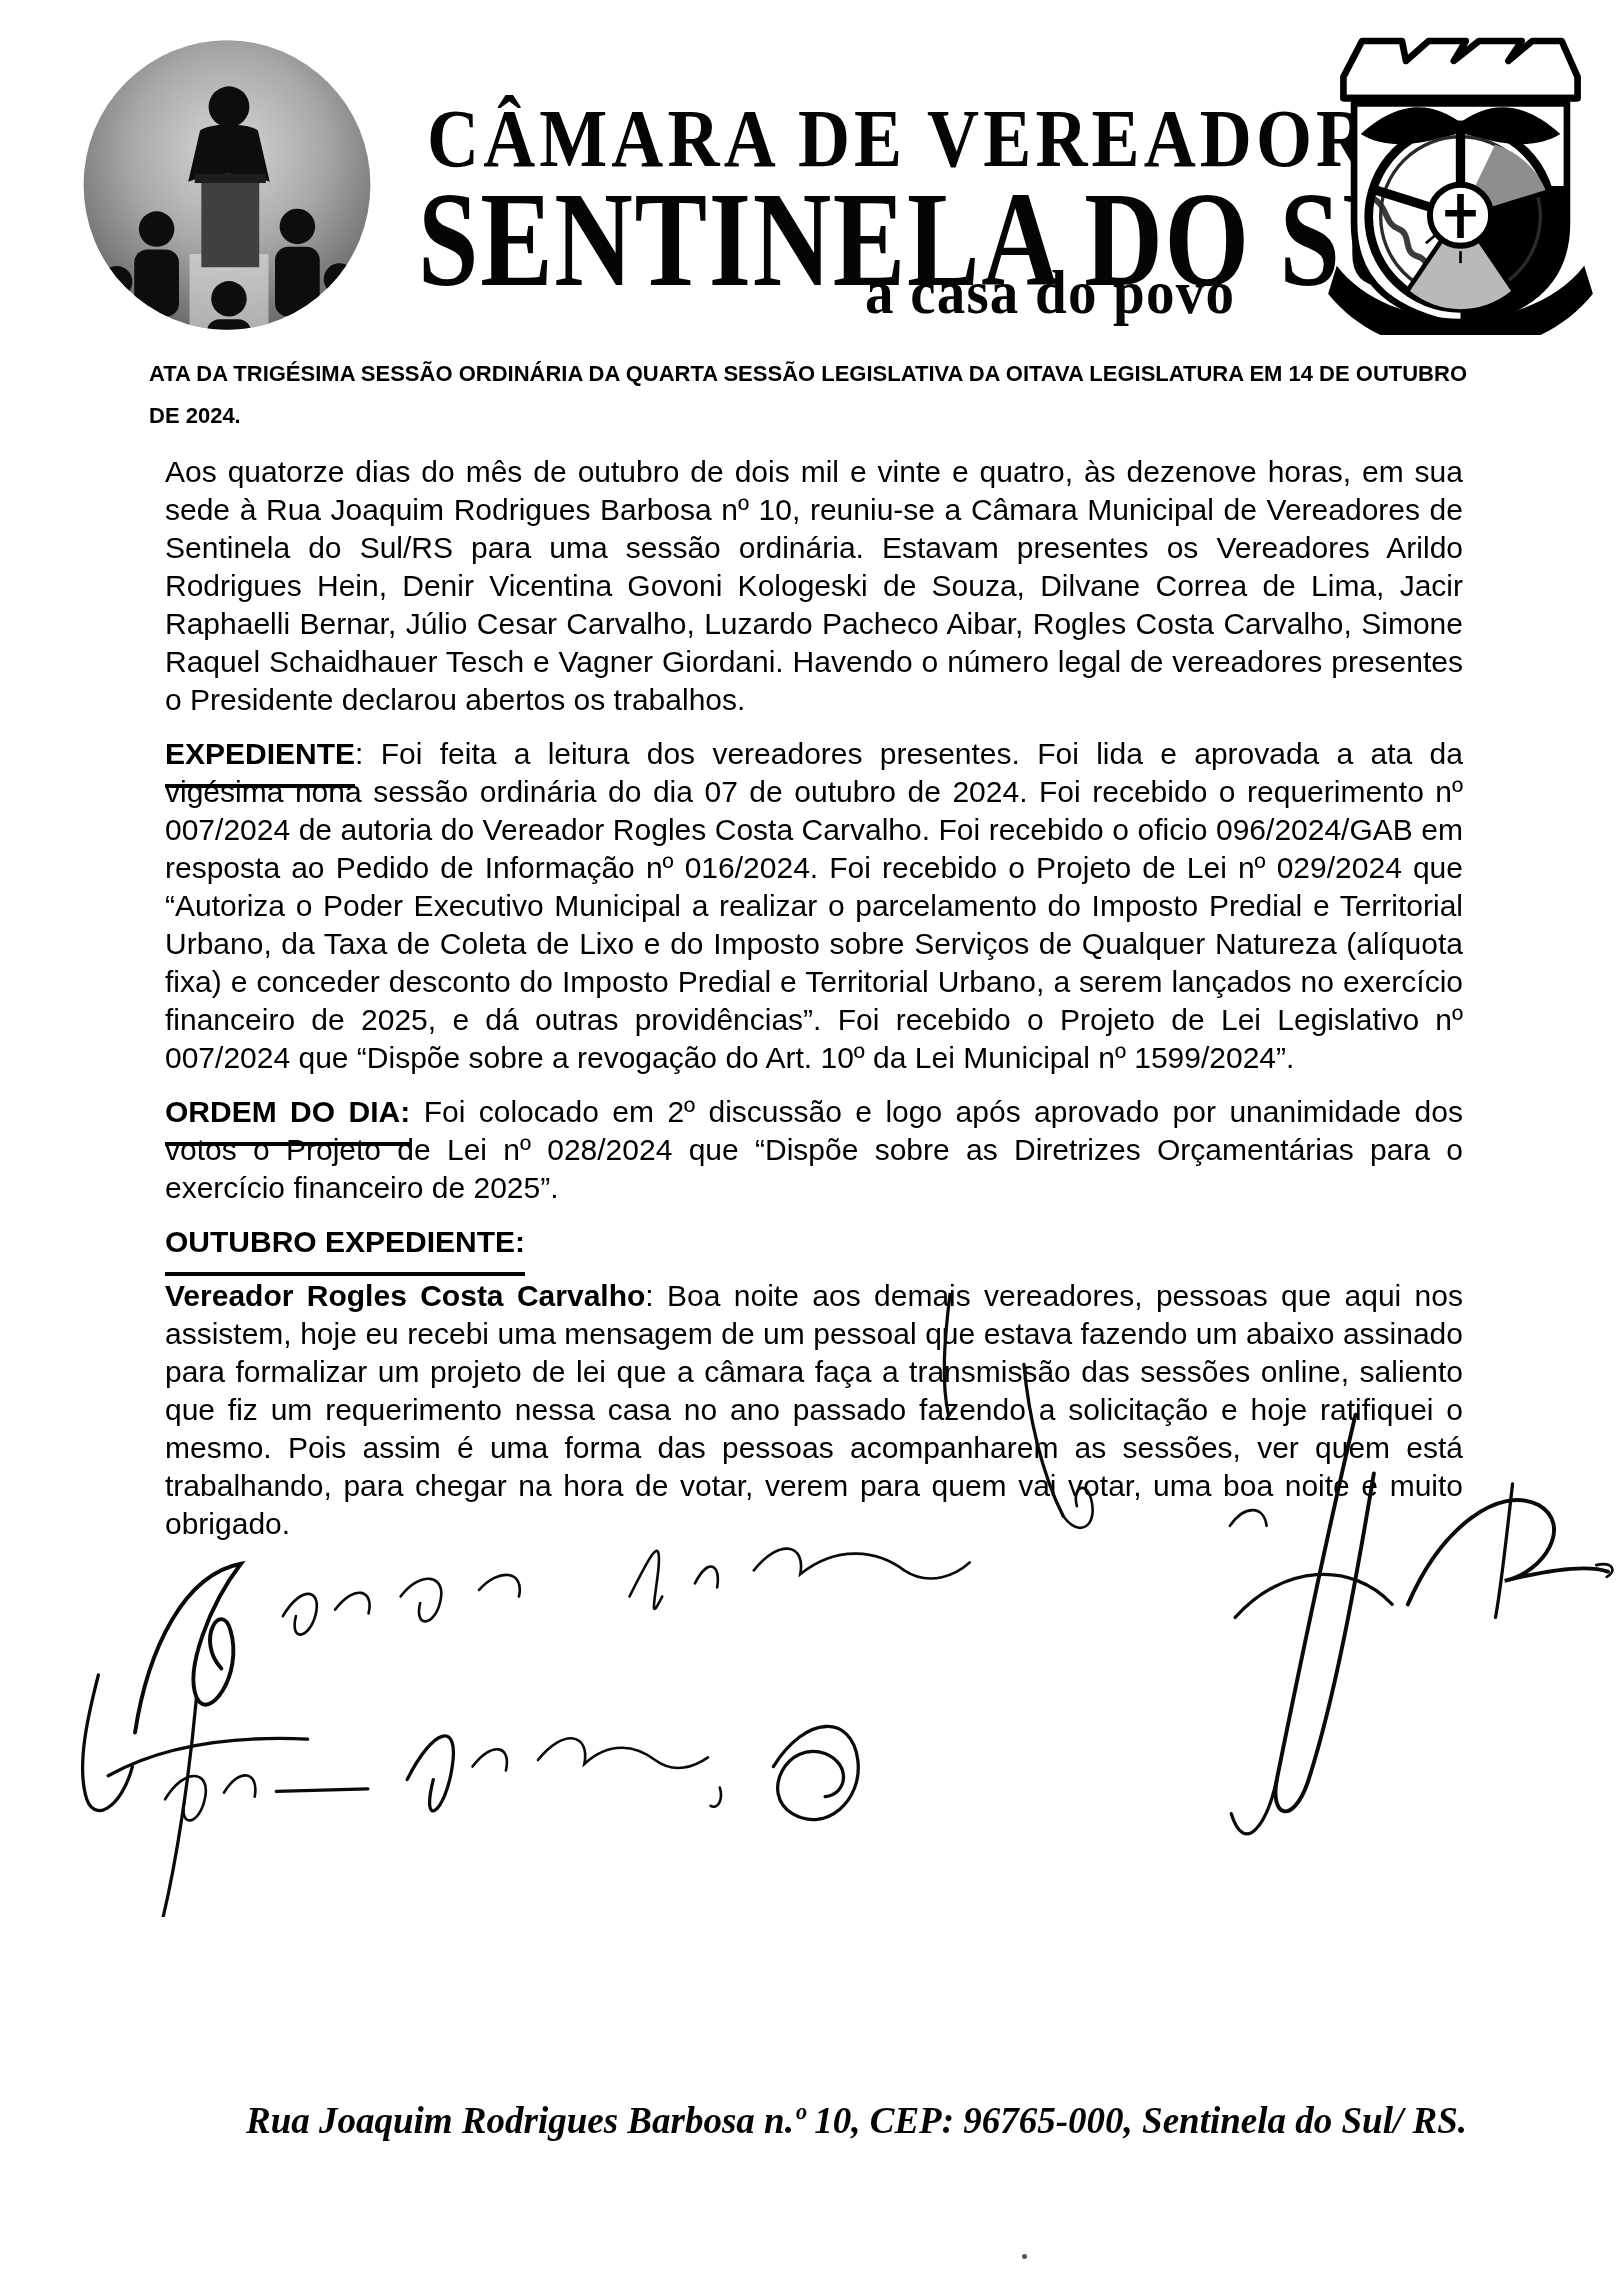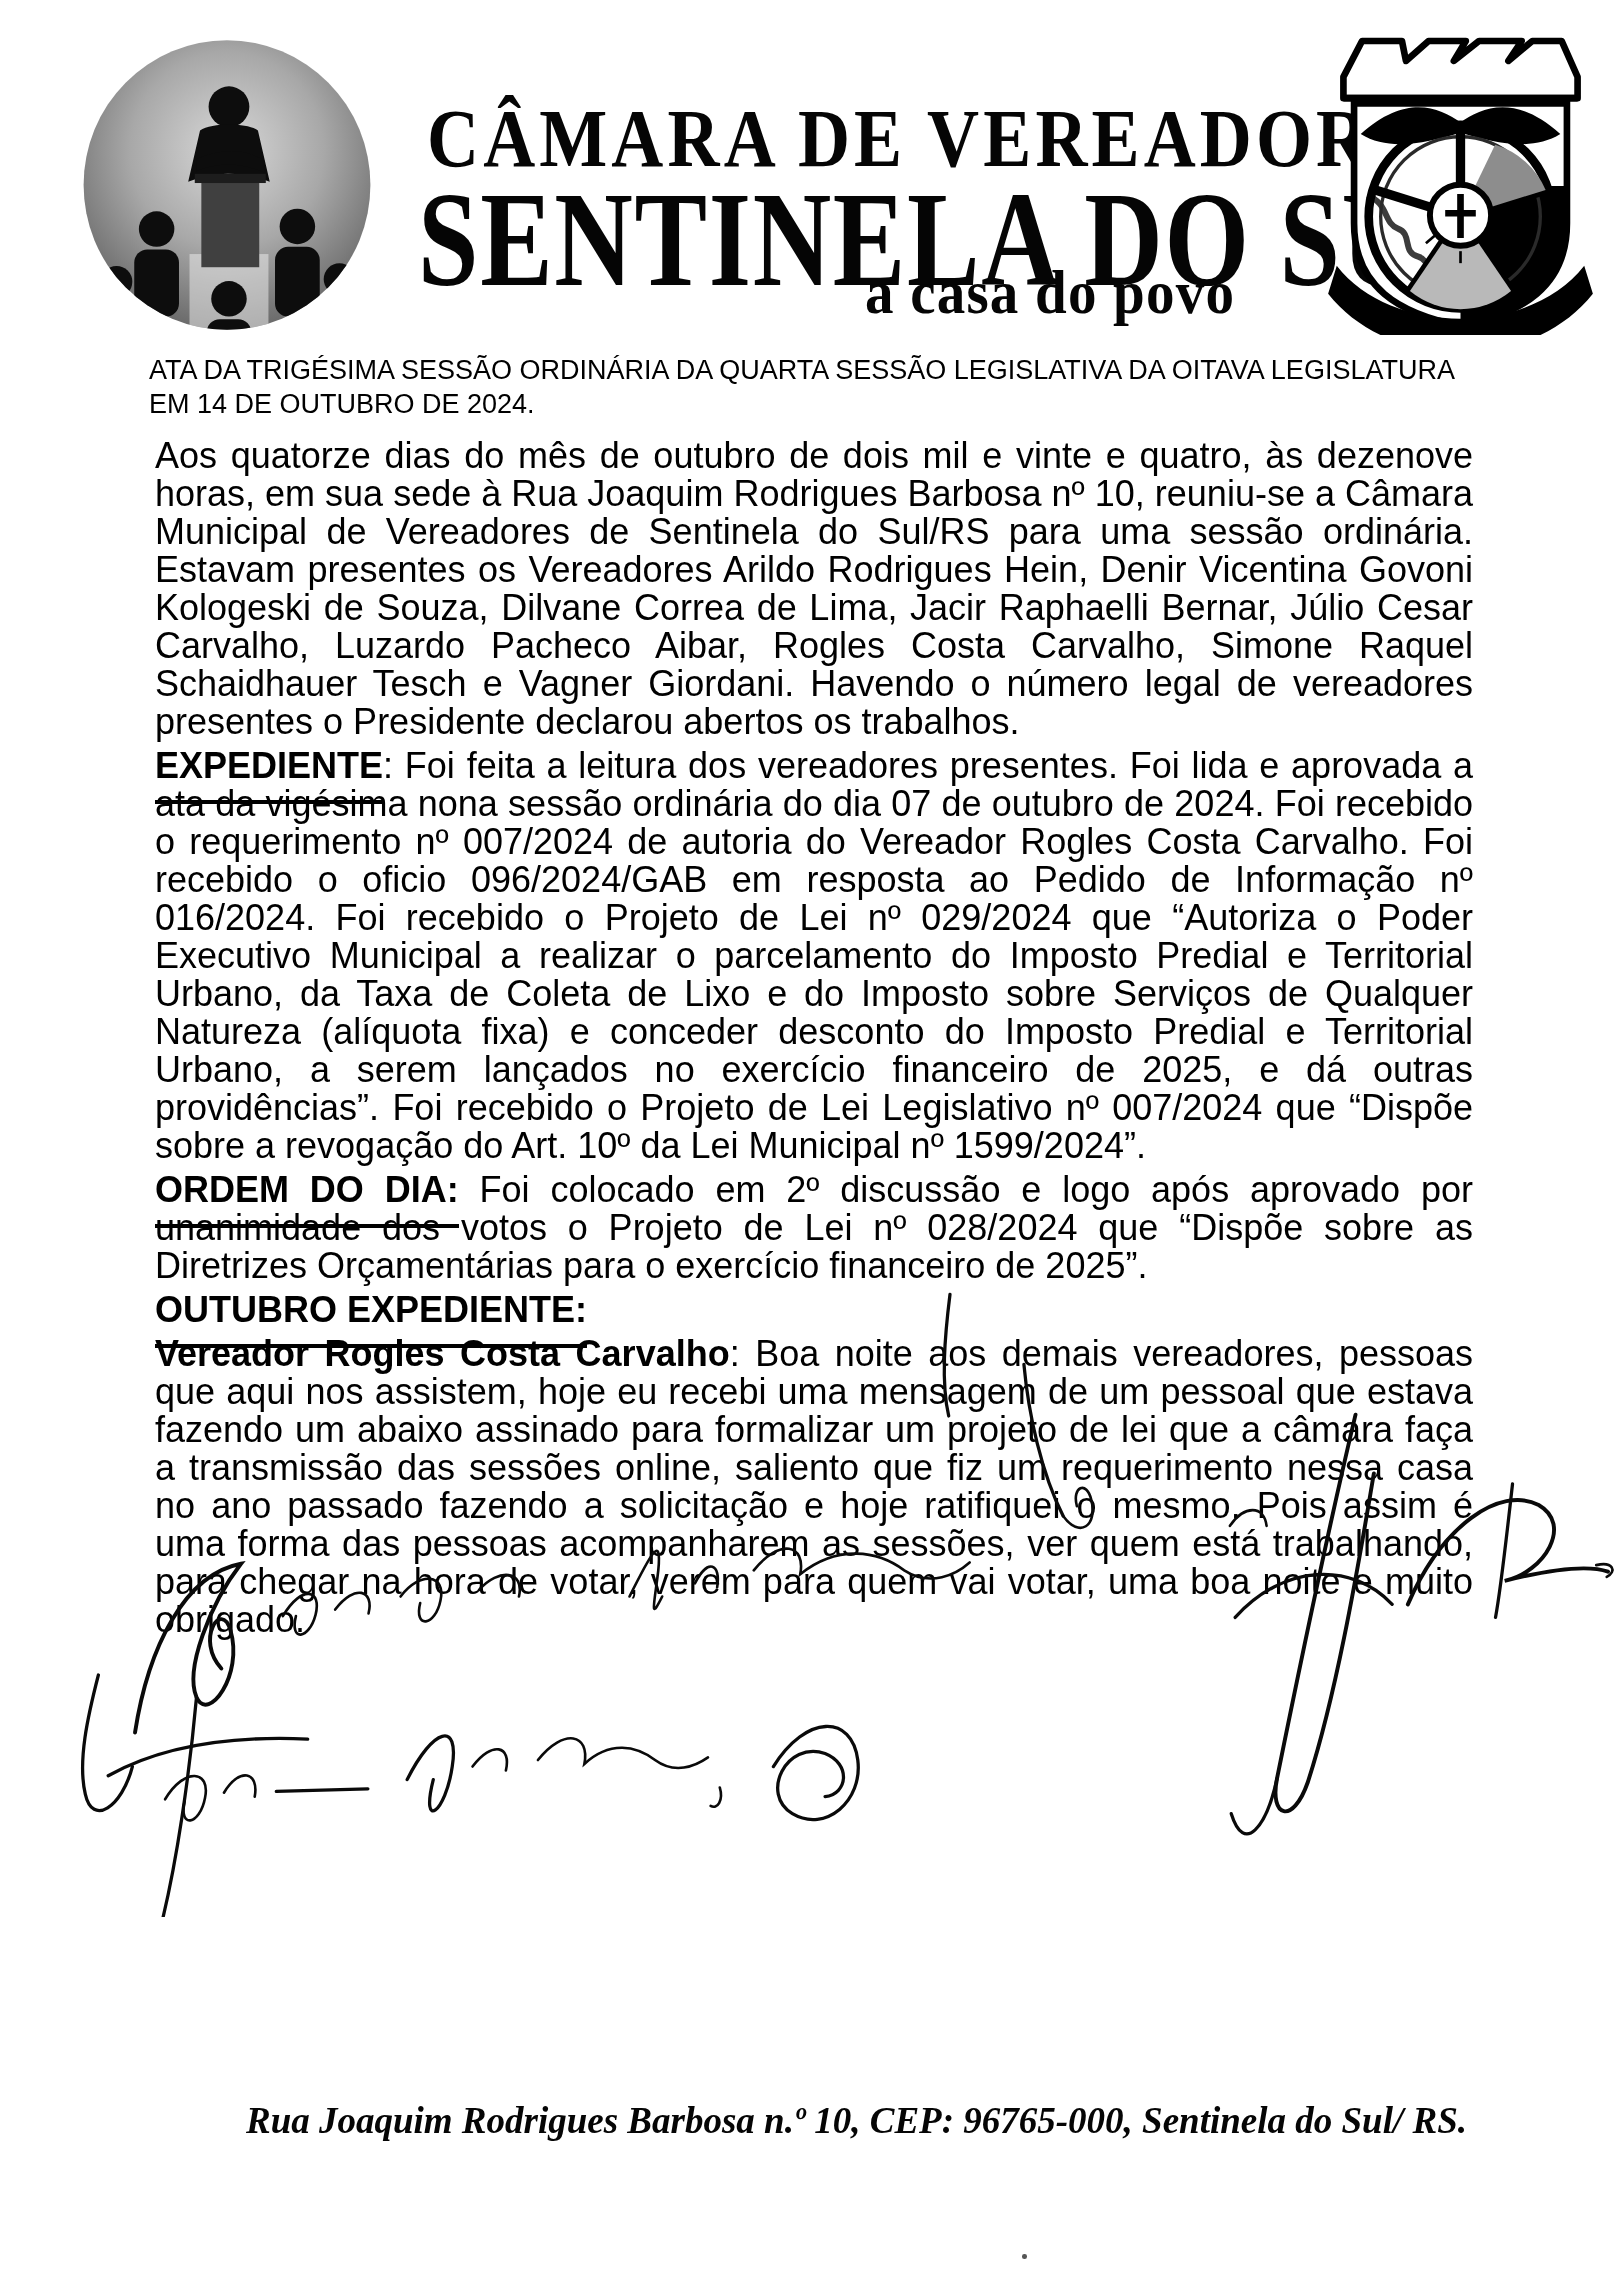--- a/index.html
+++ b/index.html
@@ -23,29 +23,29 @@
     color:#050505;
   }
   .org-line-1{left:427px;top:93px;font-size:80px;letter-spacing:4.6px;transform:scaleX(0.90) scaleY(1.02);}
   .org-line-2{left:418px;top:160px;font-size:131px;letter-spacing:2px;transform:scaleX(0.83) scaleY(1.04);}
   .org-tagline{left:865px;top:257px;font-size:62px;letter-spacing:1.3px;transform:scaleX(0.92);}
   
   .content{
     position:absolute;left:149px;top:353px;width:1330px;
   }
   .doc-title{
-    font-weight:normal;
-    font-size:27px;line-height:34px;
+    font-weight:bold;
+    font-size:22px;line-height:42px;
     text-align:left;
     margin:0 0 15.7px 0;
   }
   .para{
-    font-size:36px;line-height:38px;
+    font-size:30px;line-height:38px;
     text-align:justify;
-    margin:6px;
+    margin:16px;
   }
   .lead-underline{font-weight:bold;border-bottom:4.6px solid #000;padding-bottom:14px;}
   .lead-bold{font-weight:bold;}
   
   .sig-svg{position:absolute;left:52px;top:1276px;width:1571px;height:641px;pointer-events:none;}
   
   .footer{
     position:absolute;left:0;top:2089px;width:1623px;
     text-align:center;
     font-family:"Liberation Serif", serif;

